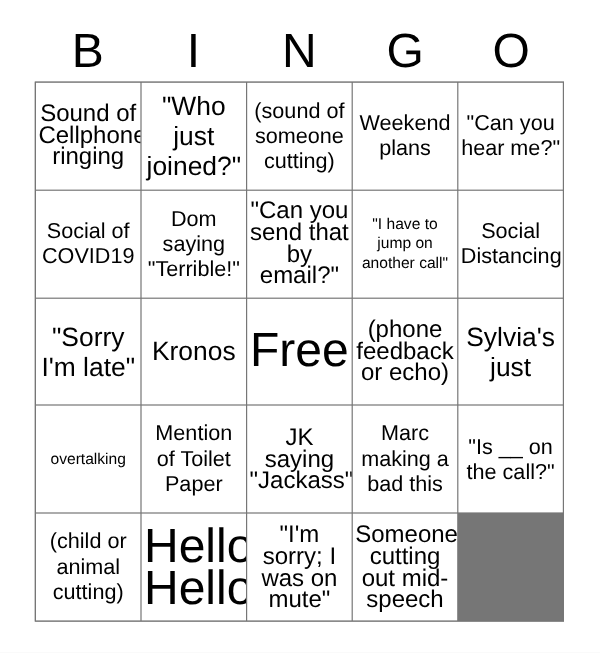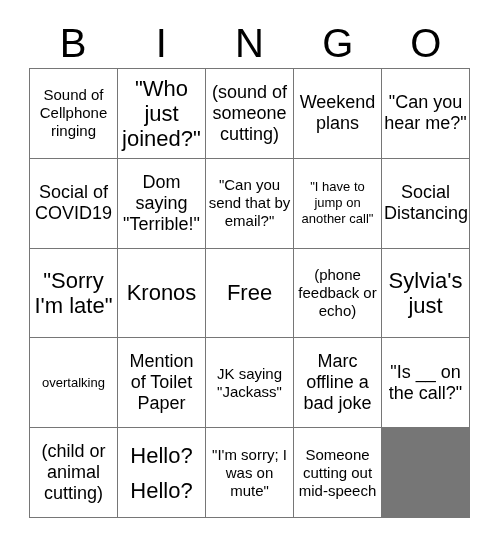--- a/index.html
+++ b/index.html
@@ -69,24 +69,24 @@
     overflow: hidden;
   }
   .cell-text {
     display: block;
     width: 100%;
     white-space: pre-line;
     word-break: normal;
   }
 
   
-  .sz-xl  { font-size: 22px; line-height: 35px; }
+  .sz-xl  { font-size: 40px; line-height: 35px; }
   .sz-lg  { font-size: 22px; line-height: 25px; }
   .sz-md  { font-size: 18px; line-height: 21px; }
-  .sz-sm  { font-size: 15px; line-height: 18px; }
+  .sz-sm  { font-size: 20px; line-height: 18px; }
   .sz-xs  { font-size: 13px; line-height: 16px; }
 </style>
 </head>
 <body>
 
 <div class="card">
 
   <div class="bingo-header">
     <div class="letter">B</div>
     <div class="letter">I</div>
@@ -148,21 +148,21 @@
     <div class="cell">
         <span class="cell-text sz-xs">overtalking</span>
       </div>
     <div class="cell">
         <span class="cell-text sz-md">Mention of Toilet Paper</span>
       </div>
     <div class="cell">
         <span class="cell-text sz-sm">JK saying "Jackass"</span>
       </div>
     <div class="cell">
-        <span class="cell-text sz-md">Marc offline a bad joke</span>
+        <span class="cell-text sz-md">Marc making a bad this</span>
       </div>
 
     <div class="cell">
         <span class="cell-text sz-md">"Is __ on the call?"</span>
       </div>
     <div class="cell">
         <span class="cell-text sz-md">(child or animal cutting)</span>
       </div>
     <div class="cell">
         <span class="cell-text sz-xl">Hello? Hello?</span>

